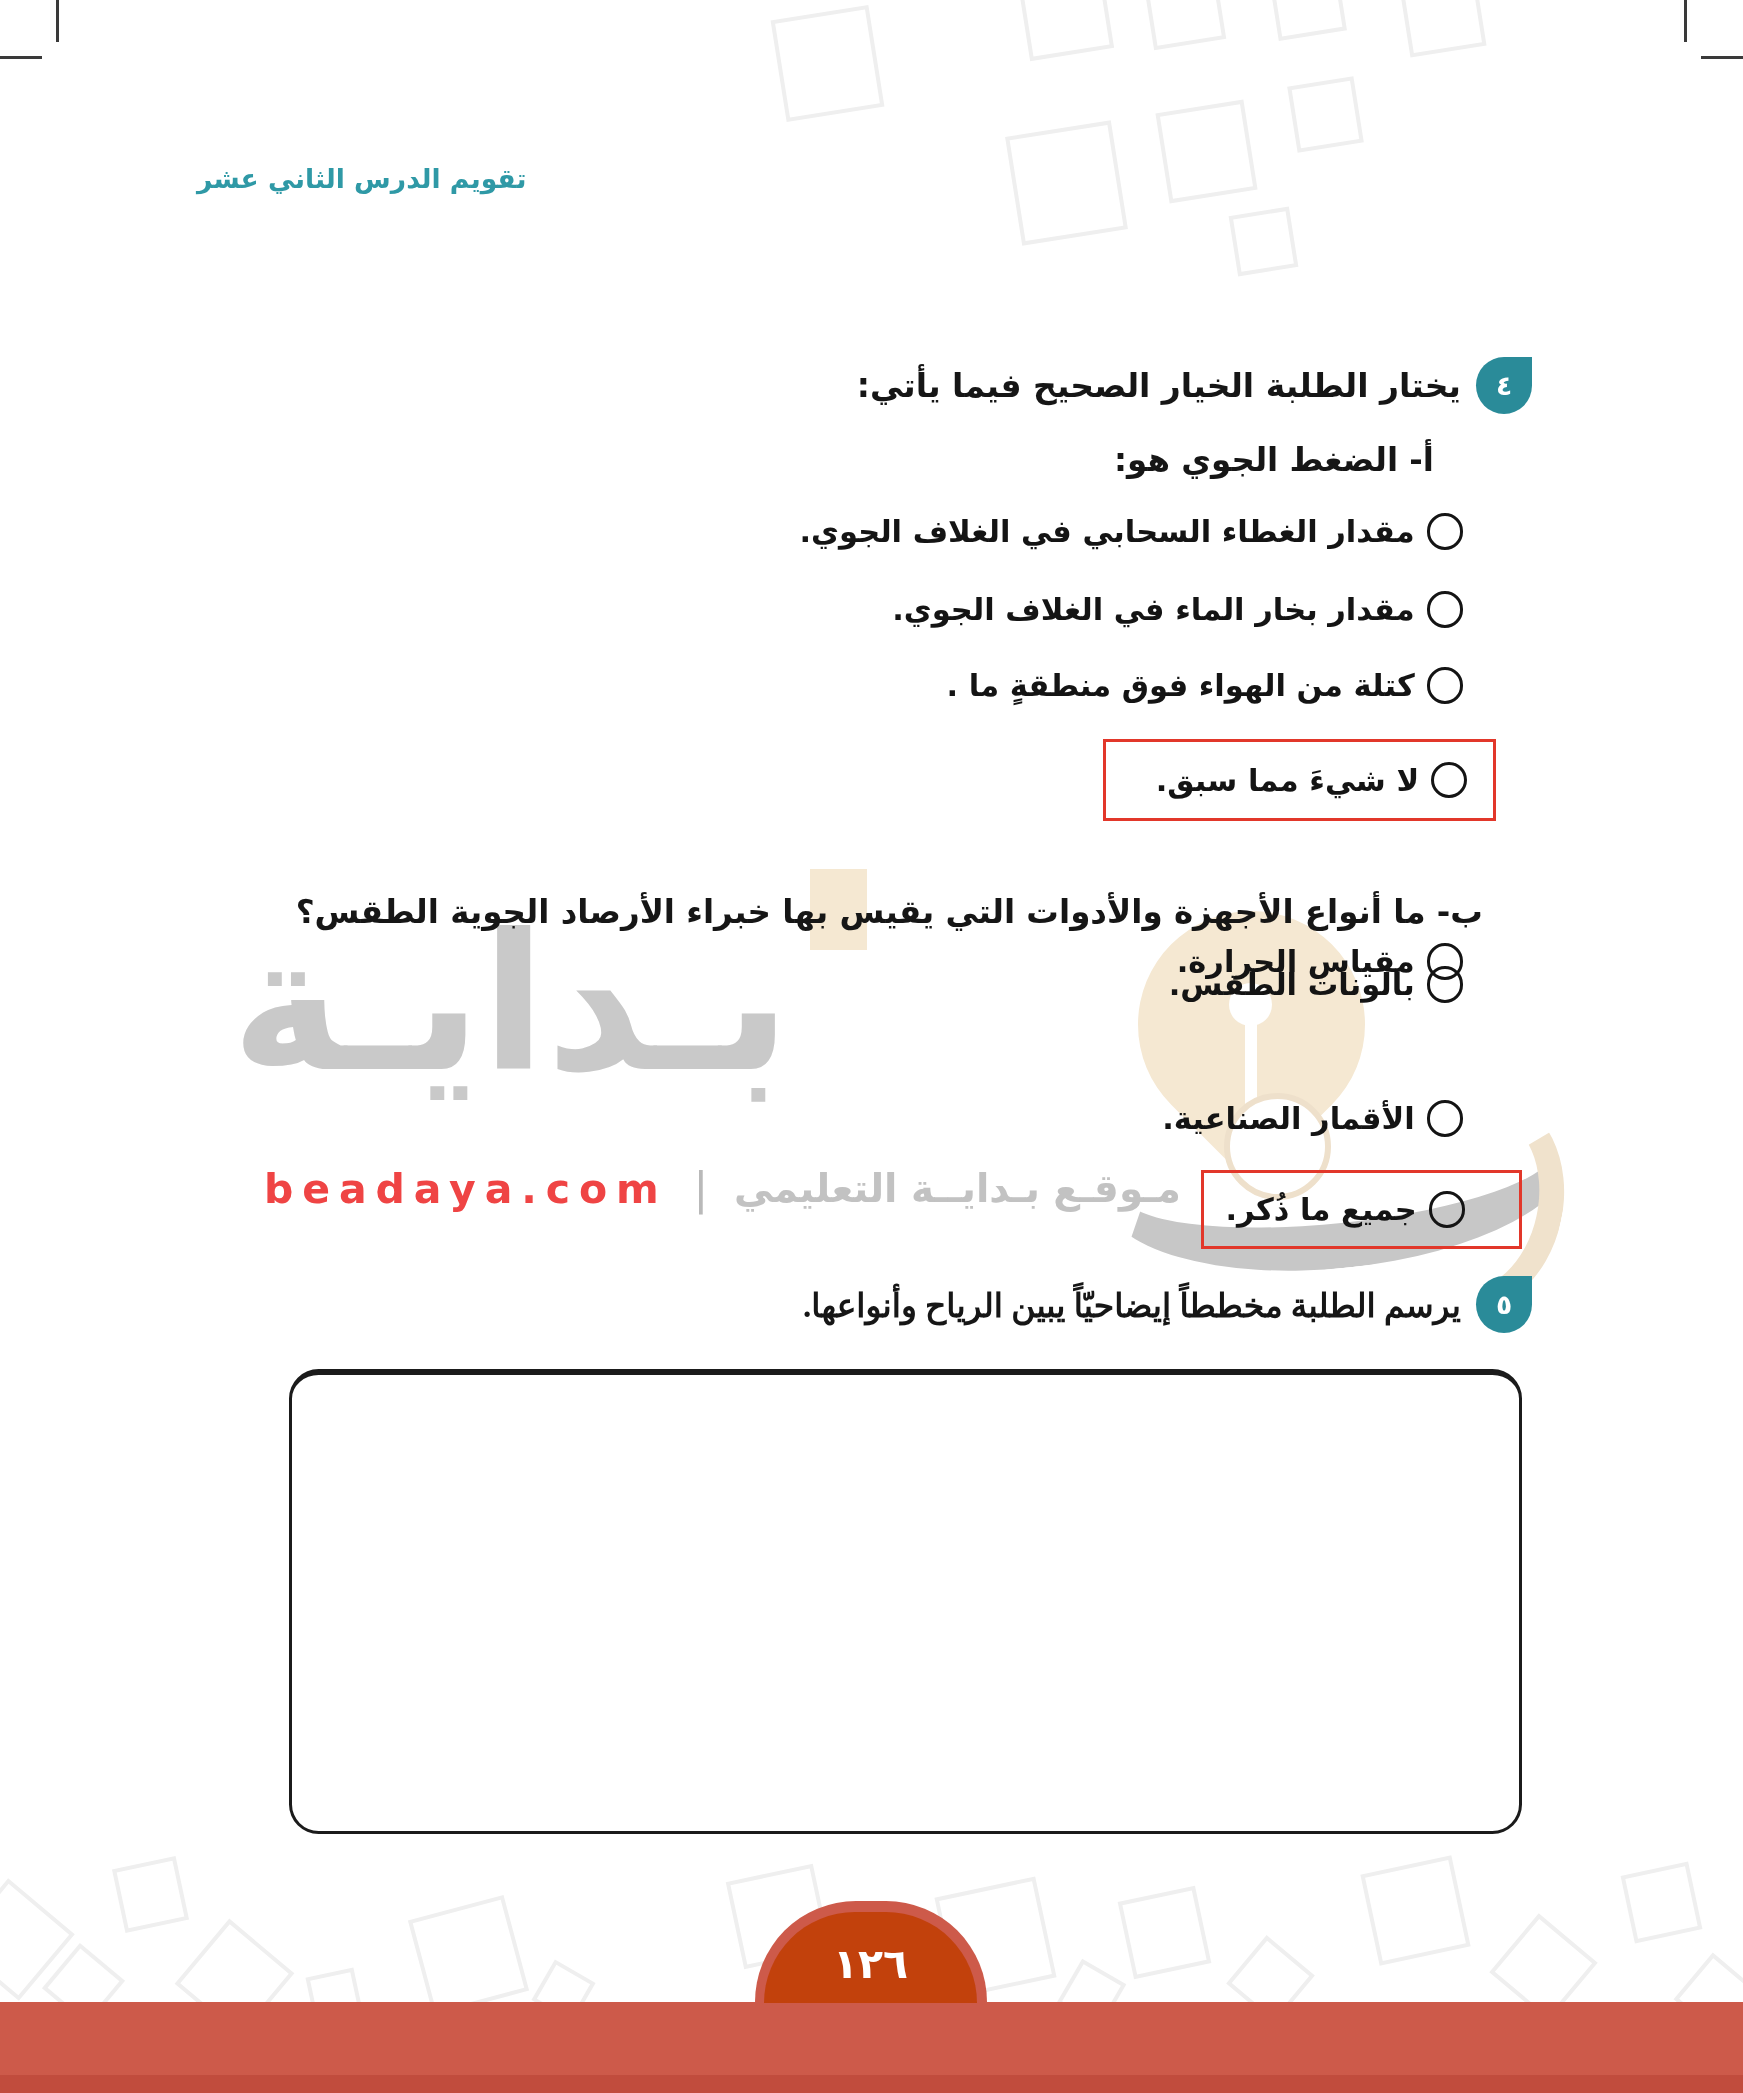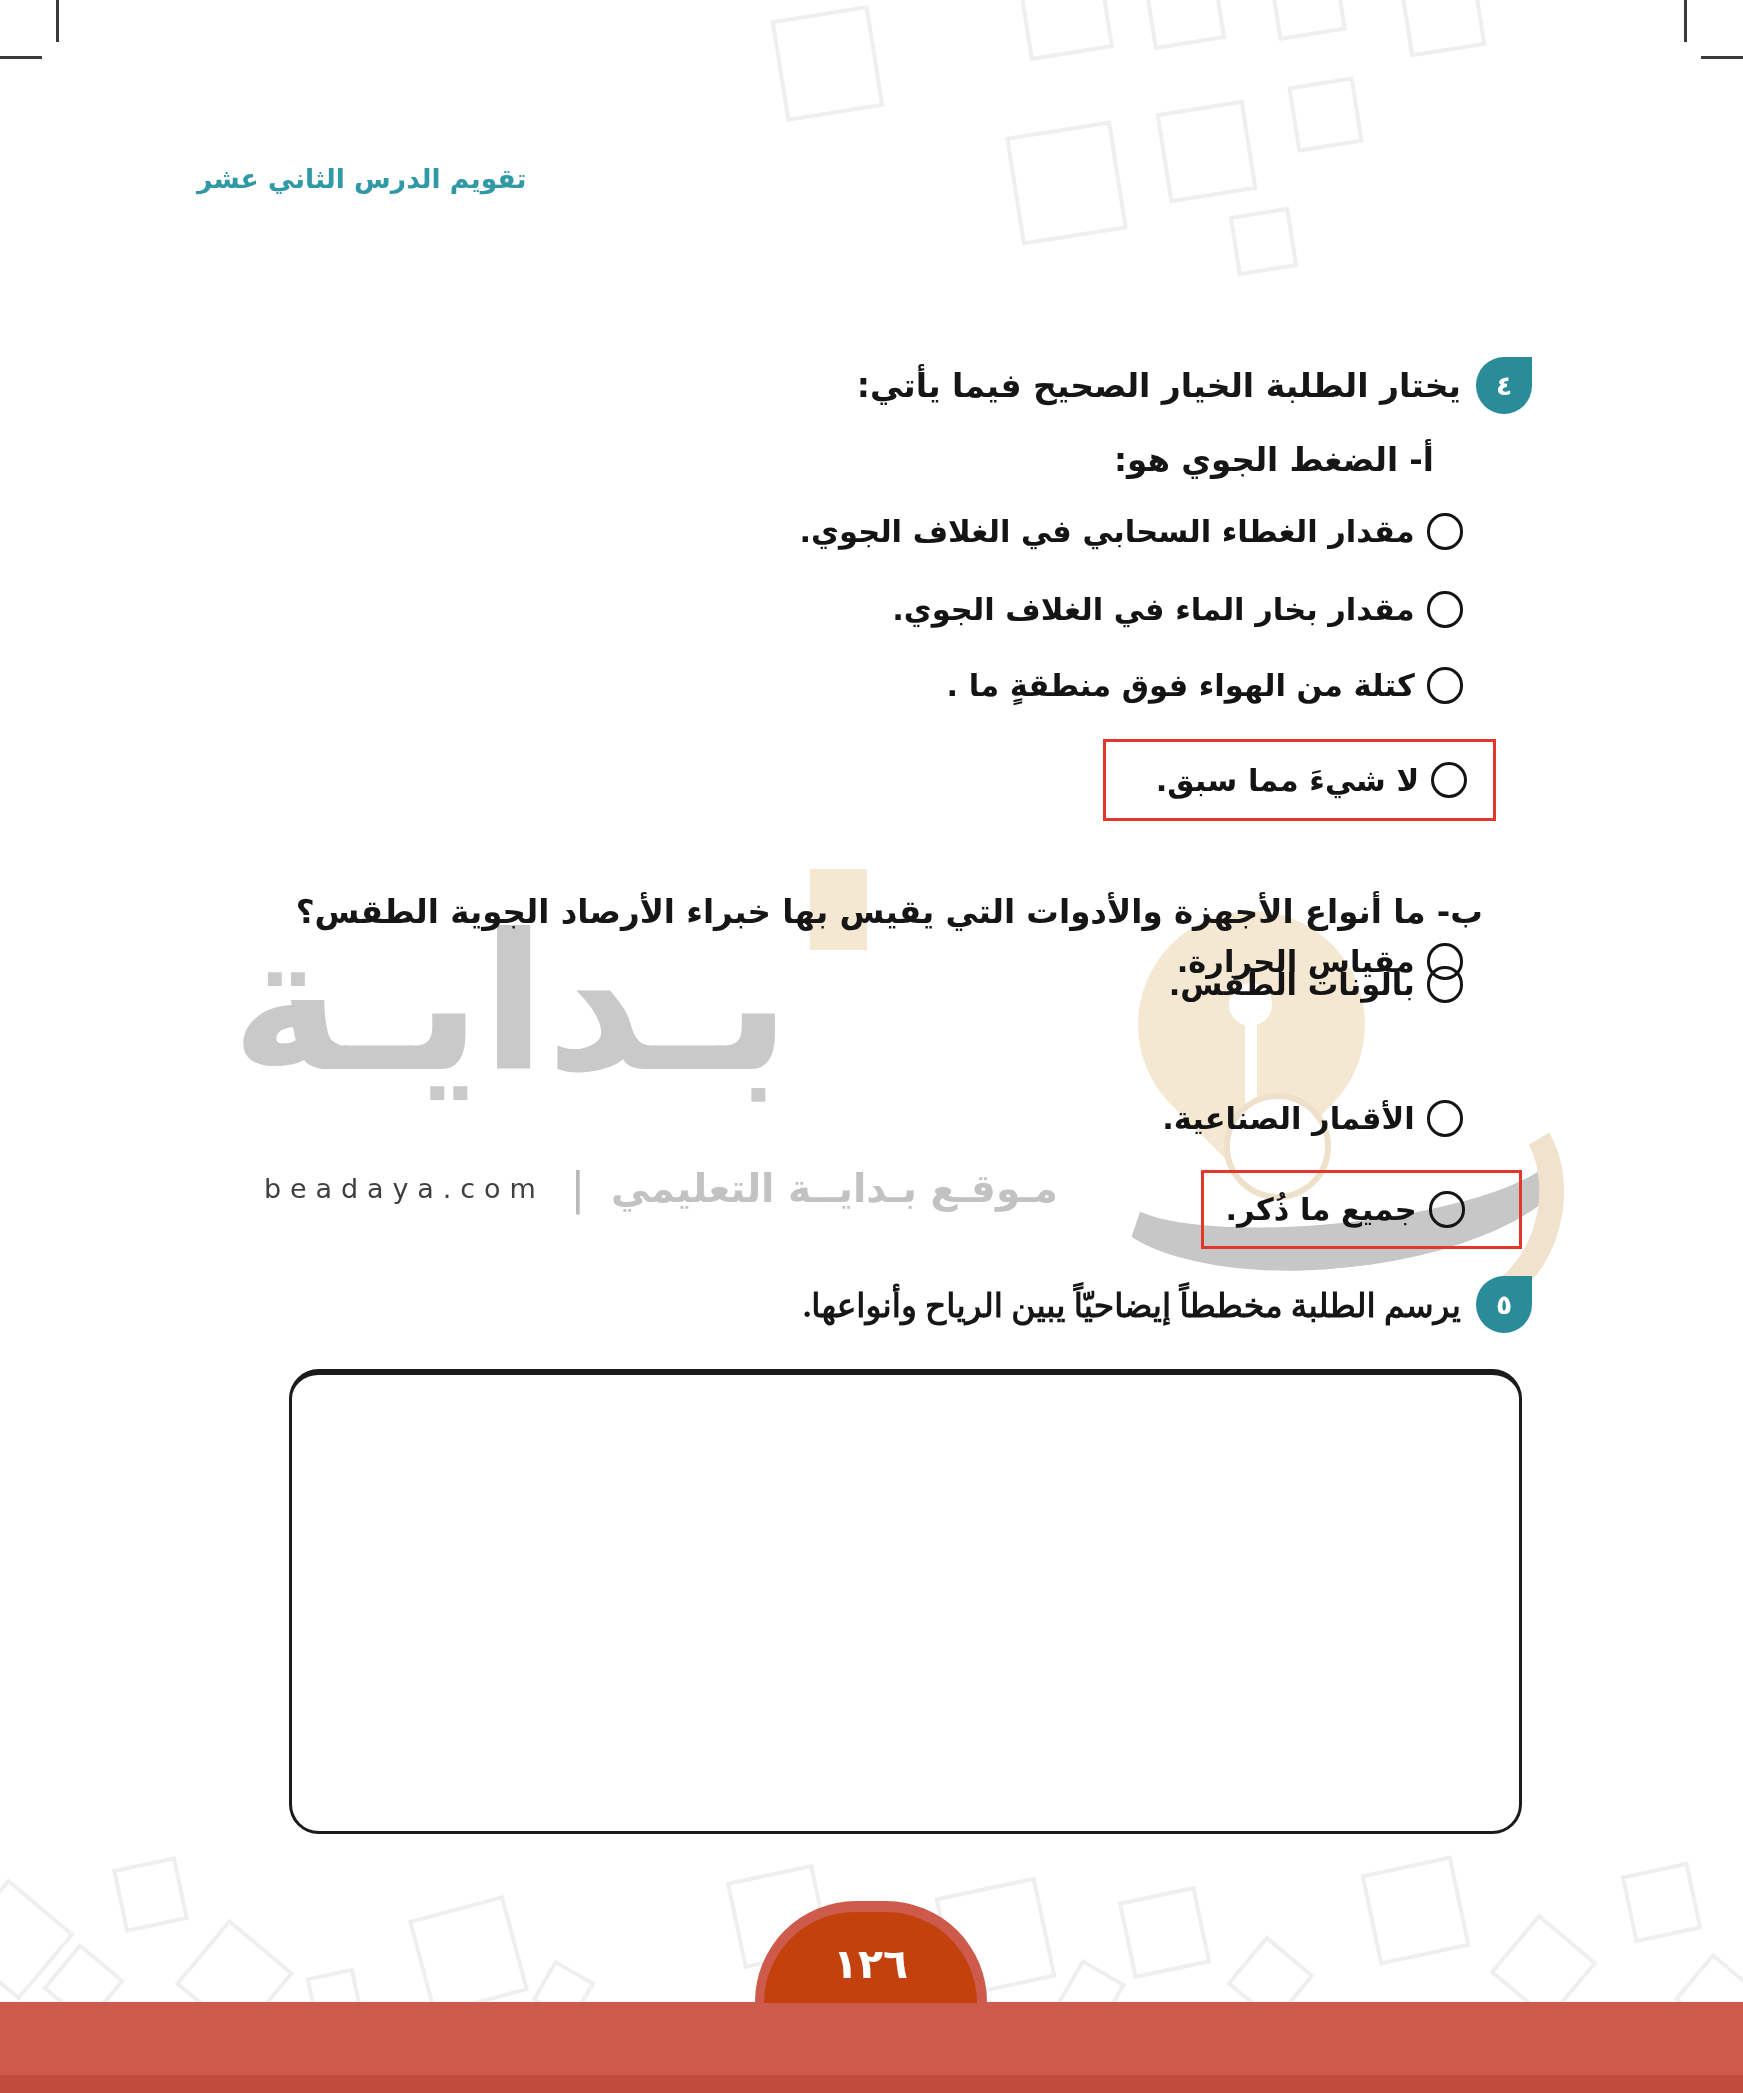--- a/index.html
+++ b/index.html
@@ -7,21 +7,21 @@
         font-family:"DejaVu Sans",sans-serif;}
   
   .mark{position:absolute;background:#3a3a3a;z-index:6;}
   
   .deco{position:absolute;border:4.9px solid #efefef;z-index:0;}
   
   .wm{position:absolute;z-index:1;}
   .wm-brand{left:231px;top:901px;font-size:189px;font-weight:bold;color:#c9c9c9;
             direction:rtl;line-height:1.1;white-space:nowrap;}
   .wm-caption{left:264px;top:1162px;display:flex;align-items:center;gap:25.6px;direction:ltr;}
-  .wm-latin{font-size:27px;font-weight:normal;color:#404040;letter-spacing:8.9px;}
+  .wm-latin{font-size:41px;font-weight:bold;color:#ef4444;letter-spacing:8.9px;}
   .wm-sep{font-size:45px;color:#b9b9b9;}
   .wm-arabic{font-size:39px;font-weight:bold;color:#c2c2c2;direction:rtl;}
   .wm-tanbar{left:810px;top:869px;width:57px;height:81px;background:#f5e8d2;}
   .wm-nib{left:1138px;top:911px;width:227px;height:227px;background:#f5e8d2;
           border-radius:50% 50% 0 50%;transform:rotate(45deg);}
   .wm-slit{left:1245px;top:1020px;width:11.8px;height:148px;background:#ffffff;}
   .wm-hole{left:1229px;top:983px;width:43px;height:43px;border-radius:50%;background:#ffffff;}
   .wm-swoosh{left:1101px;top:1076px;width:433px;height:126px;border:21.7px solid transparent;
              border-bottom:45px solid #c7c7c7;border-radius:50%;transform:rotate(-6deg);}
   .wm-tancrescent{left:1387px;top:1091px;width:128px;height:177px;border:23.6px solid transparent;

